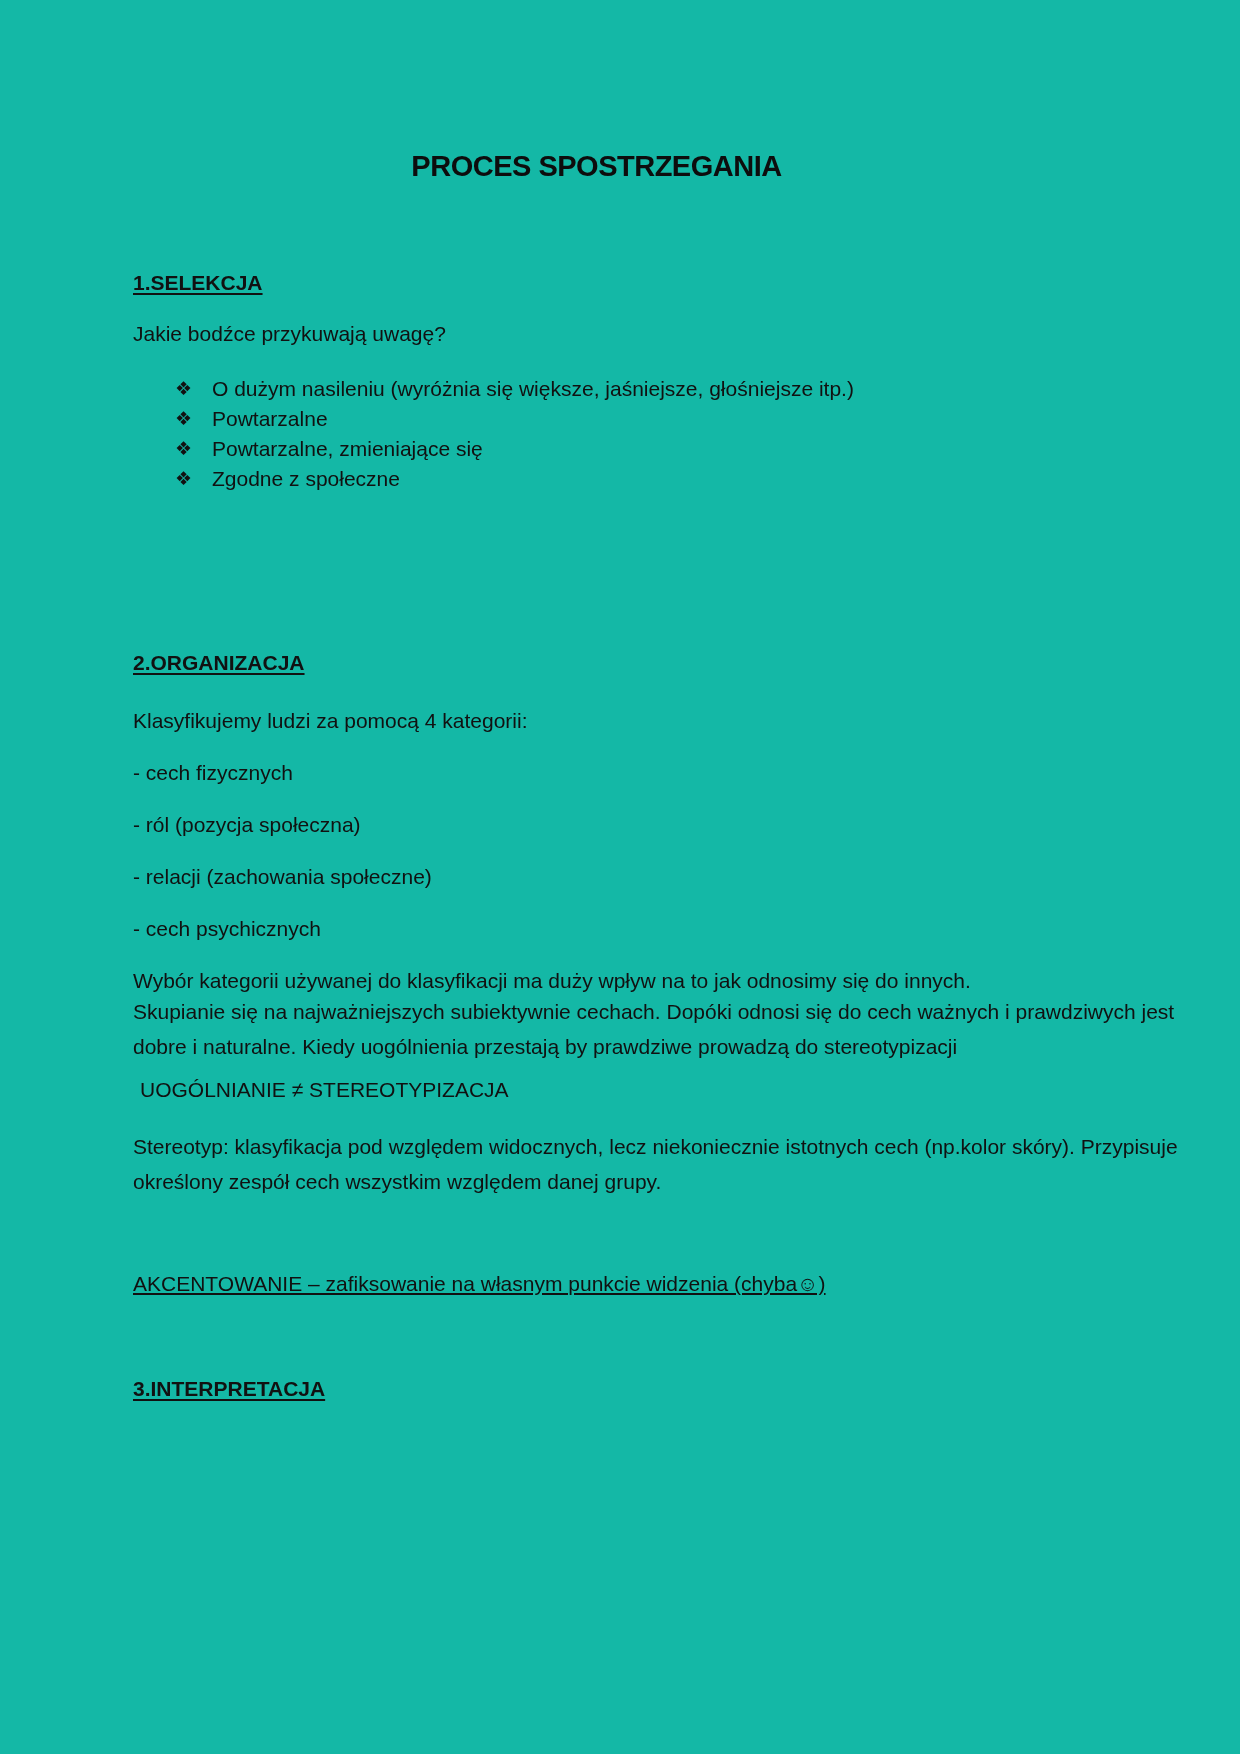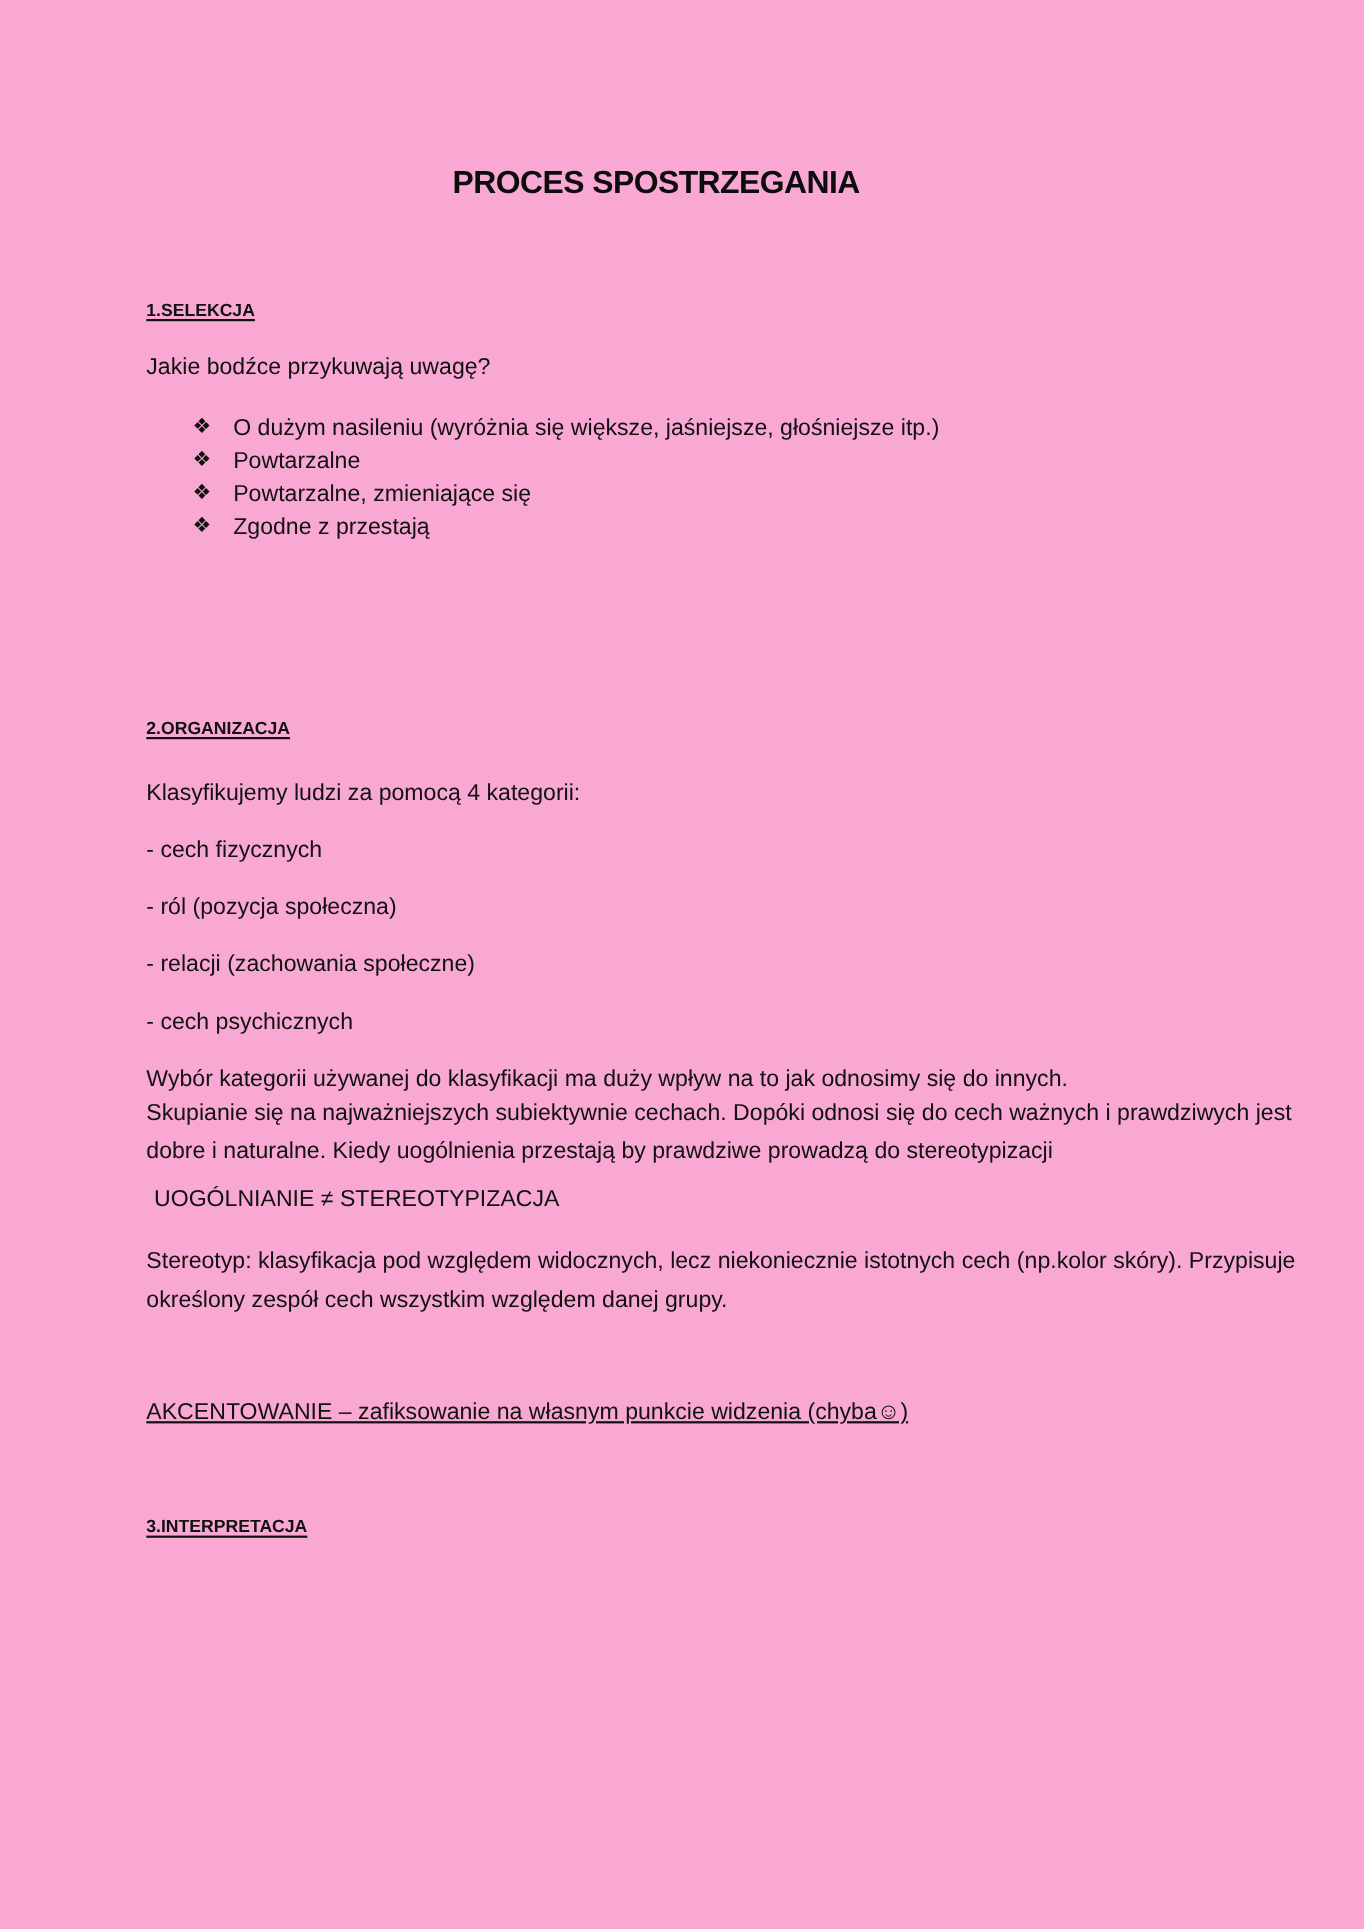--- a/index.html
+++ b/index.html
@@ -5,21 +5,21 @@
   html, body {
     margin: 0;
     padding: 0;
     background: #ffffff;
   }
   .page {
     position: relative;
     width: 1240px;
     height: 1754px;
     margin: 0 auto;
-    background: #f9a8d4;
+    background: #14b8a6;
     box-sizing: border-box;
     padding: 148px 60px 0 133px;
     font-family: "Liberation Sans", "DejaVu Sans", sans-serif;
     color: #111111;
     font-size: 21px;
     line-height: 26px;
     overflow: hidden;
   }
   .doc-title {
     text-align: center;
@@ -29,21 +29,21 @@
     font-weight: 700;
     letter-spacing: -0.5px;
     color: #0d0d0d;
   }
   .section-heading {
     font-weight: 700;
     text-decoration: underline;
     text-decoration-thickness: 2px;
     text-underline-offset: 3px;
     margin: 0;
-    font-size: 16px;
+    font-size: 21px;
     line-height: 26px;
   }
   .h-selekcja        { margin-top: 86px; }
   .h-organizacja     { margin-top: 156px; }
   .h-interpretacja   { margin-top: 79px; }
 
   .para {
     margin: 0;
   }
   .p-question        { margin-top: 25px; }
@@ -98,21 +98,21 @@
     <li class="bullet-item">
       <span class="bullet-marker">❖</span>
       <span>Powtarzalne</span>
     </li>
     <li class="bullet-item">
       <span class="bullet-marker">❖</span>
       <span>Powtarzalne, zmieniające się</span>
     </li>
     <li class="bullet-item">
       <span class="bullet-marker">❖</span>
-      <span>Zgodne z przestają</span>
+      <span>Zgodne z społeczne</span>
     </li>
   </ul>
 
   <h2 class="section-heading h-organizacja">2.ORGANIZACJA</h2>
 
   <p class="para p-intro">Klasyfikujemy ludzi za pomocą 4 kategorii:</p>
 
   <p class="para p-category">- cech fizycznych</p>
   <p class="para p-category">- ról (pozycja społeczna)</p>
   <p class="para p-category">- relacji (zachowania społeczne)</p>

